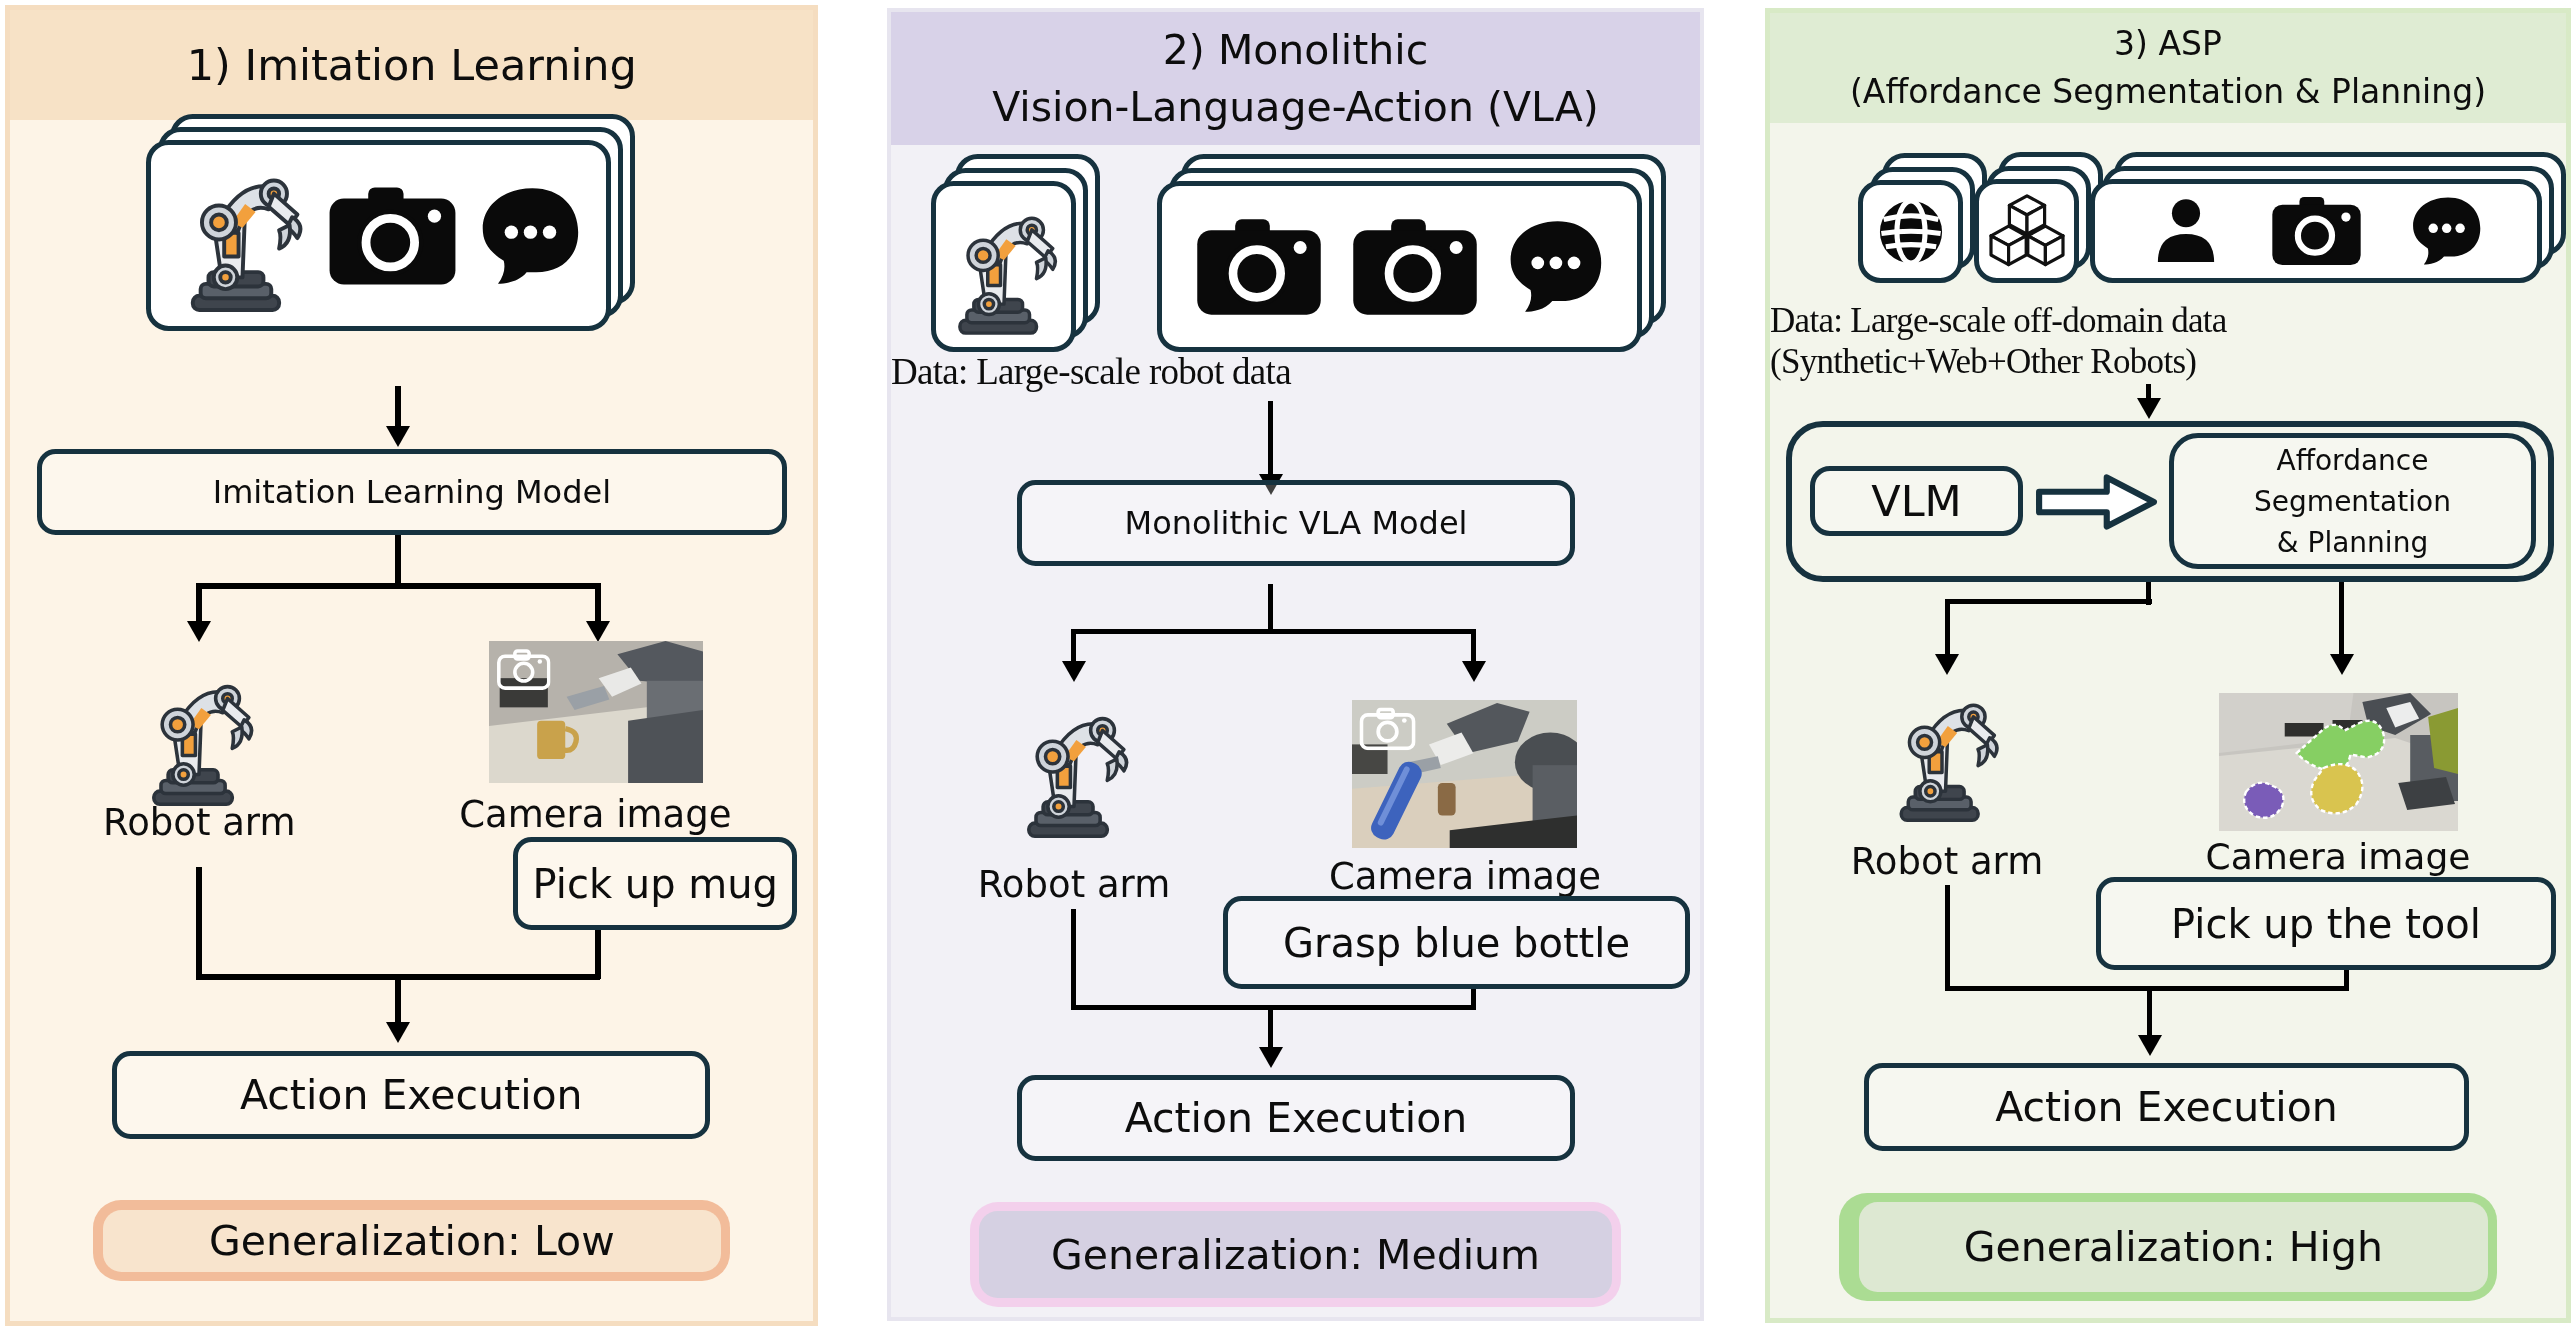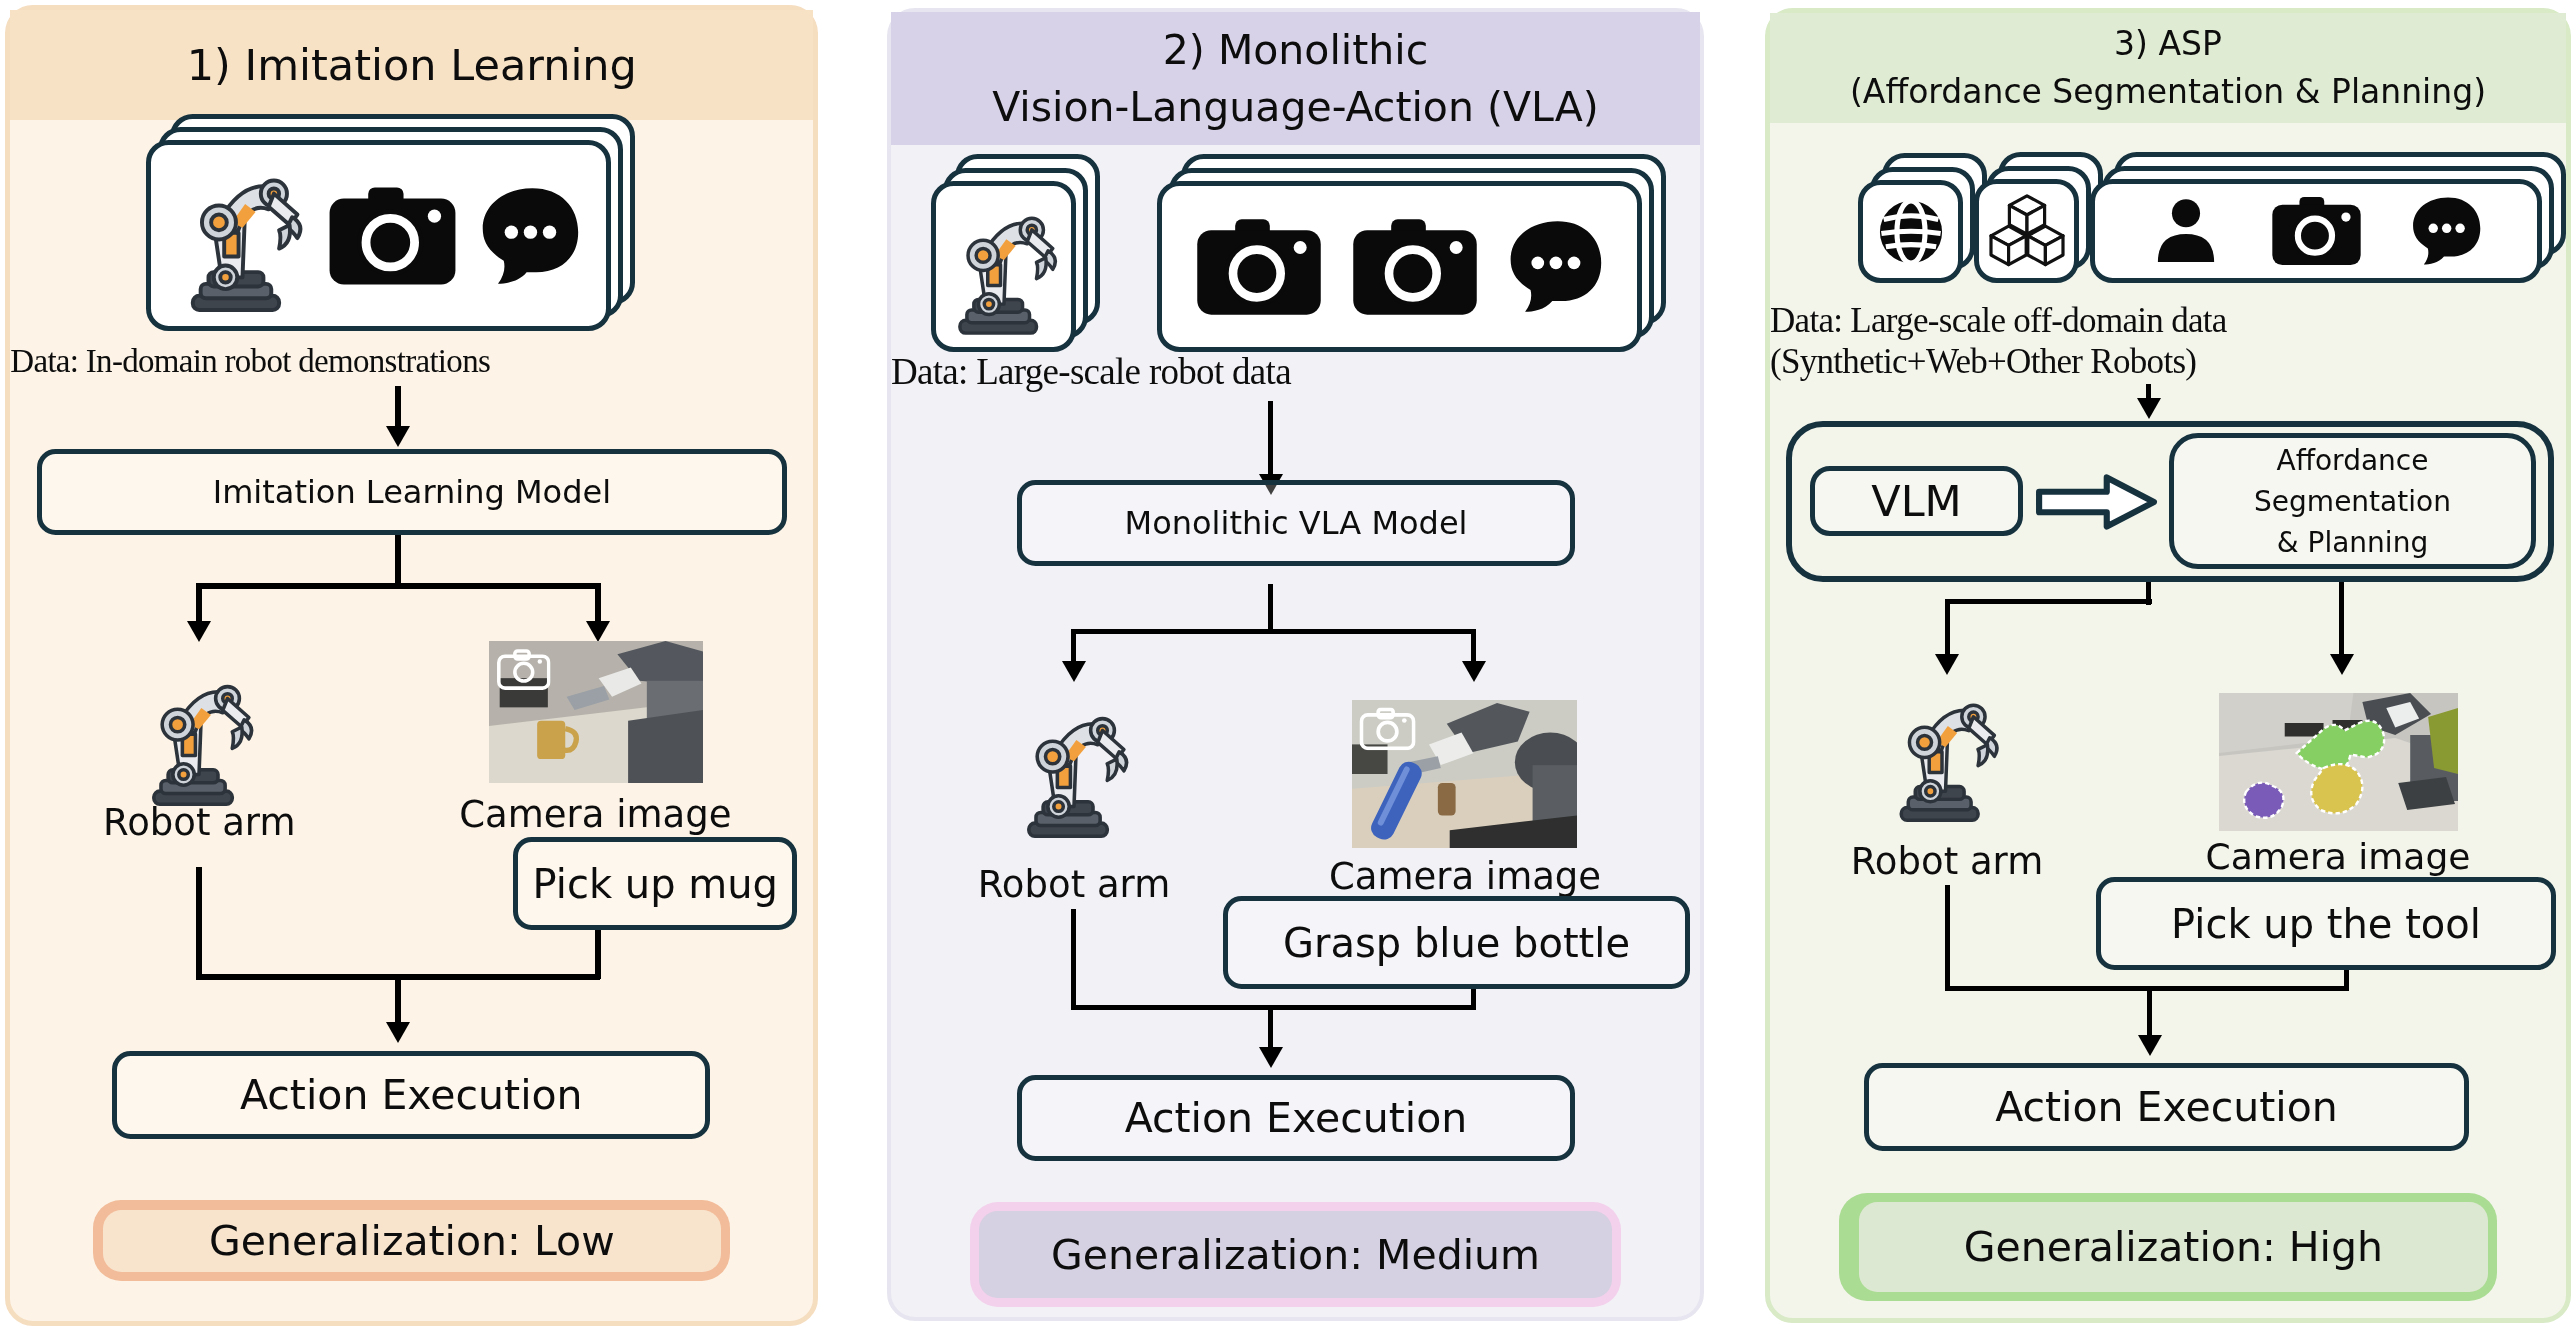--- a/index.html
+++ b/index.html
@@ -4,21 +4,21 @@
 <style>
   :root{
     --navy:#16323f; --ink:#0d0d0d; --line:#000;
     --p1-hdr:#f7e2c6; --p1-body:#fdf4e7; --p1-border:#f5ddc0; --p1-badge-bd:#f2bc9a; --p1-badge-bg:#f8e4cd;
     --p2-hdr:#d8d2e8; --p2-body:#f2f1f6; --p2-border:#e7e5ef; --p2-badge-bd:#f3d0ec; --p2-badge-bg:#d5d0e2;
     --p3-hdr:#dfecd3; --p3-body:#f3f5eb; --p3-border:#d8eac6; --p3-badge-bd:#abdc93; --p3-badge-bg:#dde8d2;
   }
   html,body{margin:0;padding:0;background:#ffffff;}
   .stage{position:relative;width:2576px;height:1331px;background:#fff;overflow:hidden;
          font-family:"DejaVu Sans","Liberation Sans",sans-serif;color:var(--ink);}
-  .panel{position:absolute;box-sizing:border-box;border-radius:28px;}
+  .panel{position:absolute;box-sizing:border-box;}
   .p1{left:5.3px;top:5.3px;width:813px;height:1321px;background:var(--p1-body);border:5.3px solid var(--p1-border);}
   .p2{left:887px;top:8px;width:817px;height:1313px;background:var(--p2-body);border:4px solid var(--p2-border);}
   .p3{left:1765px;top:8px;width:806px;height:1315px;background:var(--p3-body);border:5.3px solid var(--p3-border);}
   .hdr{position:absolute;left:0;right:0;top:0;display:flex;flex-direction:column;justify-content:center;
        align-items:center;text-align:center;}
   .p1 .hdr{height:110px;background:var(--p1-hdr);font-size:43px;}
   .p2 .hdr{height:133px;background:var(--p2-hdr);font-size:41px;line-height:57px;}
   .p3 .hdr{height:110px;background:var(--p3-hdr);font-size:33px;line-height:48px;}
   .caption{position:absolute;left:0;right:0;text-align:left;font-size:33px;line-height:41px;letter-spacing:-0.7px;white-space:nowrap;font-family:Liberation Serif, serif;}
   .p2 .caption{font-size:37px;}
@@ -141,23 +141,20 @@
           </svg>
         <svg class="icon" width="133" height="102" viewBox="0 0 200 154">
             <use href="#sym-camera"></use>
           </svg>
         <svg class="icon" width="105" height="100" viewBox="0 0 158 150">
             <use href="#sym-speech"></use>
           </svg>
       </div>
     </div>
 
-    <div class="caption" style="top:331px;">
-      <span>Data: In-domain robot demonstrations</span>
-    </div>
 
     <div class="vl" style="left:385px;top:376px;height:43px;"></div>
     <div class="ah" style="left:376px;top:416px;"></div>
 
     <div class="box model" style="left:26.6px;top:439px;width:750px;height:86px;">Imitation Learning Model</div>
 
     <div class="vl" style="left:385px;top:525px;height:51px;"></div>
     <div class="hl" style="left:186px;top:573px;width:404px;"></div>
     <div class="vl" style="left:186px;top:573px;height:40px;"></div>
     <div class="ah" style="left:177px;top:611px;"></div>

